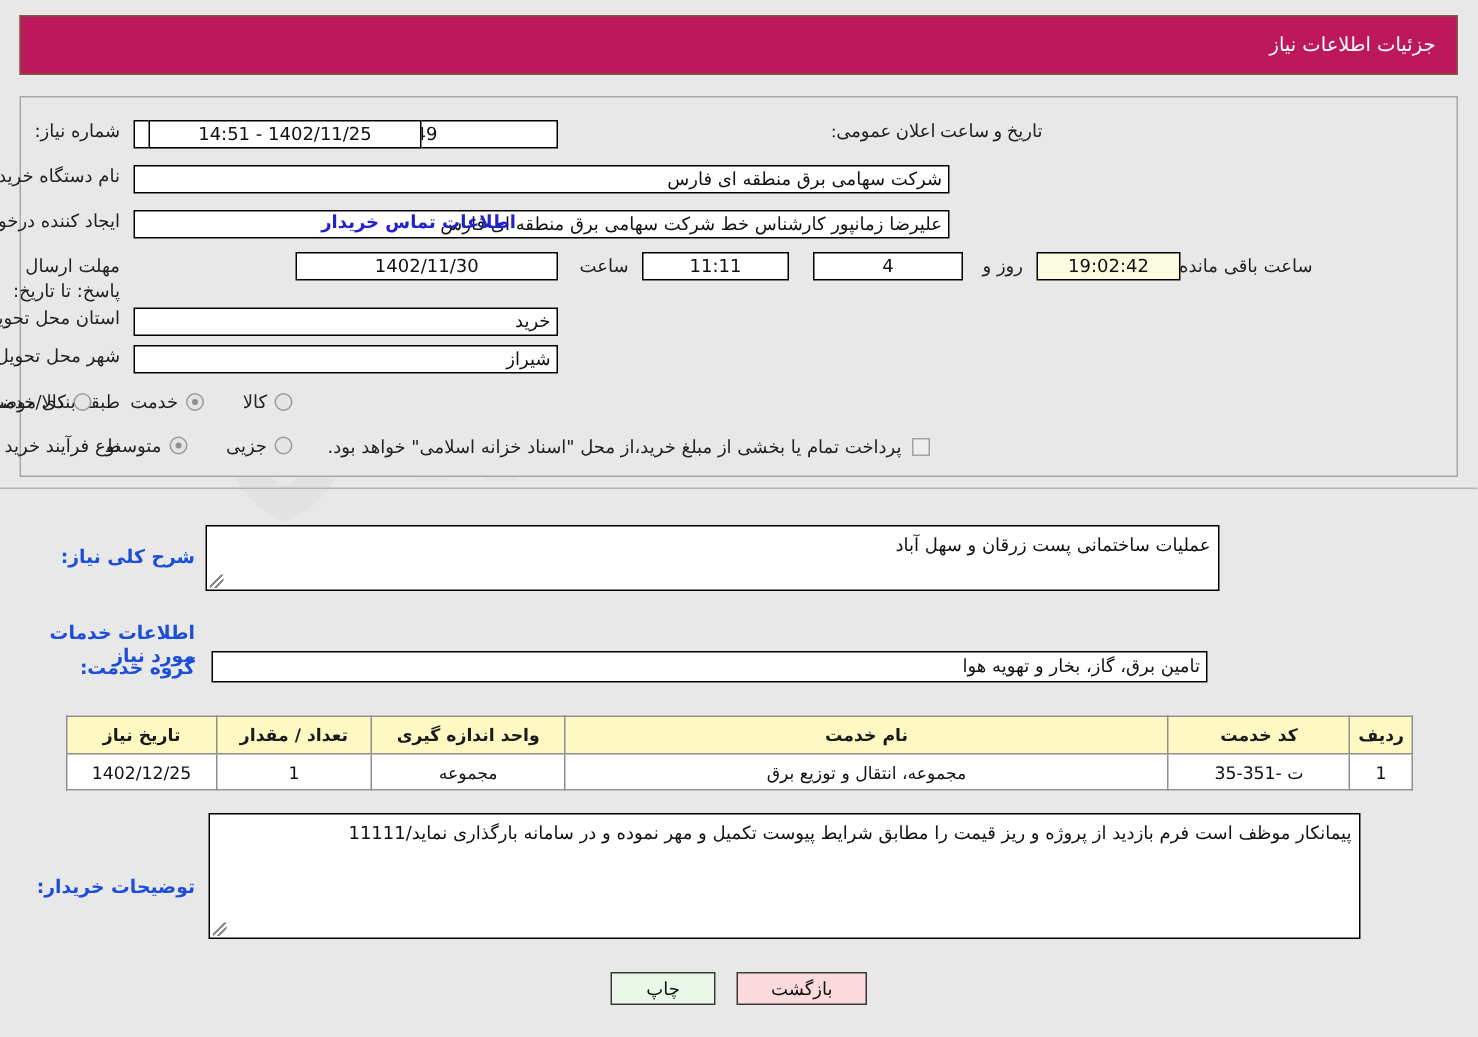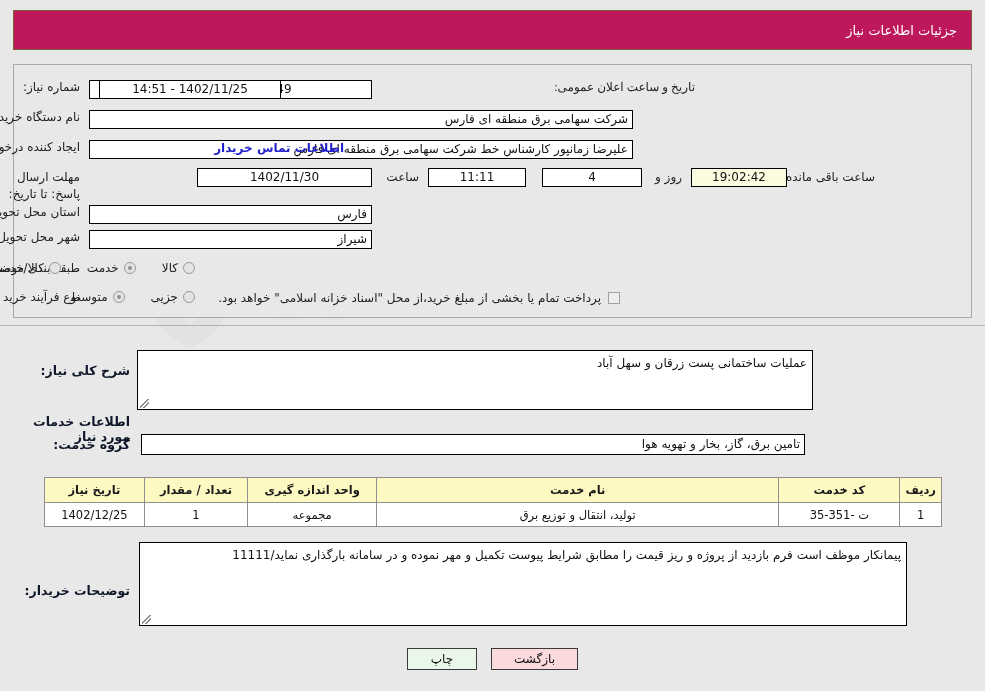--- a/index.html
+++ b/index.html
@@ -148,21 +148,21 @@
     width: 9px; height: 9px;
     background:
       linear-gradient(135deg, transparent 0 40%, #8a8a8a 40% 52%, transparent 52% 100%),
       linear-gradient(135deg, transparent 0 62%, #8a8a8a 62% 74%, transparent 74% 100%);
   }
 
   .section-title {
     position: absolute;
     font-size: 12.5px;
     font-weight: bold;
-    color: #0f172a;
+    color: #1d4ed8;
     z-index: 4;
   }
 
   
   .tbl-wrap {
     position: absolute;
     left: 44px; top: 477px;
     width: 898px;
     z-index: 4;
   }
@@ -280,21 +280,21 @@
     <span class="plain">روز و</span>
   </div>
   <div class="fld timer" style="position:absolute; top:168px; right:198px; width:96px; z-index:4;">19:02:42</div>
   <div class="row" style="top:170px; right:110px;">
     <span class="plain">ساعت باقی مانده</span>
   </div>
 
   <div class="row" style="top:205px; right:905px;">
     <span class="lbl">استان محل تحویل:</span>
   </div>
-  <div class="fld right" style="position:absolute; top:205px; right:613px; width:283px; z-index:4;">فارس</div>
+  <div class="fld right" style="position:absolute; top:205px; right:613px; width:283px; z-index:4;">خرید</div>
 
   <div class="row" style="top:230px; right:905px;">
     <span class="lbl">شهر محل تحویل:</span>
   </div>
   <div class="fld right" style="position:absolute; top:230px; right:613px; width:283px; z-index:4;">شیراز</div>
 
   <div class="row" style="top:261px; right:905px;">
     <span class="lbl">طبقه بندی موضوعی:</span>
   </div>
   <div class="row" style="top:261px; right:790px;">
@@ -327,21 +327,21 @@
   </div>
 
   <div class="row" style="top:291px; right:365px;">
     <span class="checkbox"></span>
     <span class="plain" style="margin-right:7px;">پرداخت تمام یا بخشی از مبلغ خرید،از محل "اسناد خزانه اسلامی" خواهد بود.</span>
   </div>
 
   <div class="hr" style="top:325px;"></div>
 
   <div class="section-title" style="top:363px; right:855px;">شرح کلی نیاز:</div>
-  <div class="ta" style="top:350px; right:172px; width:676px; height:60px;">عملیات ساختمانی پست زرقان و سهل آباد</div>
+  <div class="ta" style="top:350px; right:172px; width:676px; height:44px;">عملیات ساختمانی پست زرقان و سهل آباد</div>
 
   <div class="section-title" style="top:414px; right:855px;">اطلاعات خدمات مورد نیاز</div>
 
   <div class="section-title" style="top:437px; right:855px;">گروه خدمت:</div>
   <div class="fld right" style="position:absolute; top:434px; right:180px; width:664px; height:21px; line-height:19px; z-index:4;">تامین برق، گاز، بخار و تهویه هوا</div>
 
   <div class="tbl-wrap">
     <table class="grid">
       <thead>
         <tr>
@@ -350,21 +350,21 @@
           <th style="width:406px;">نام خدمت</th>
           <th style="width:130px;">واحد اندازه گیری</th>
           <th style="width:104px;">تعداد / مقدار</th>
           <th style="width:100px;">تاریخ نیاز</th>
         </tr>
       </thead>
       <tbody>
         <tr>
           <td>1</td>
           <td>ت -351-35</td>
-          <td>تولید، انتقال و توزیع برق</td>
+          <td>مجموعه، انتقال و توزیع برق</td>
           <td>مجموعه</td>
           <td>1</td>
           <td>1402/12/25</td>
         </tr>
       </tbody>
     </table>
   </div>
 
   <div class="section-title" style="top:583px; right:855px;">توضیحات خریدار:</div>
   <div class="ta" style="top:542px; right:78px; width:768px; height:84px;">پیمانکار موظف است فرم بازدید از پروژه و ریز قیمت را مطابق شرایط پیوست تکمیل و مهر نموده و در سامانه بارگذاری نماید/11111</div>

